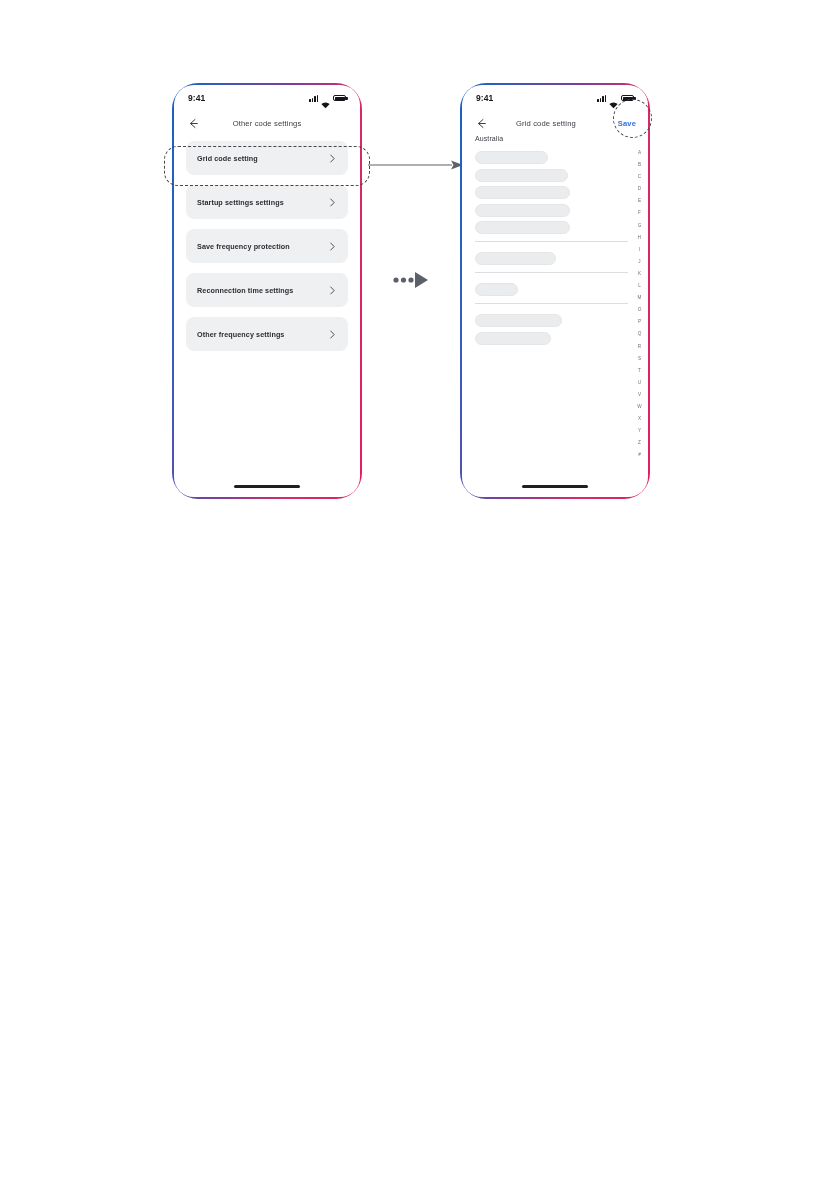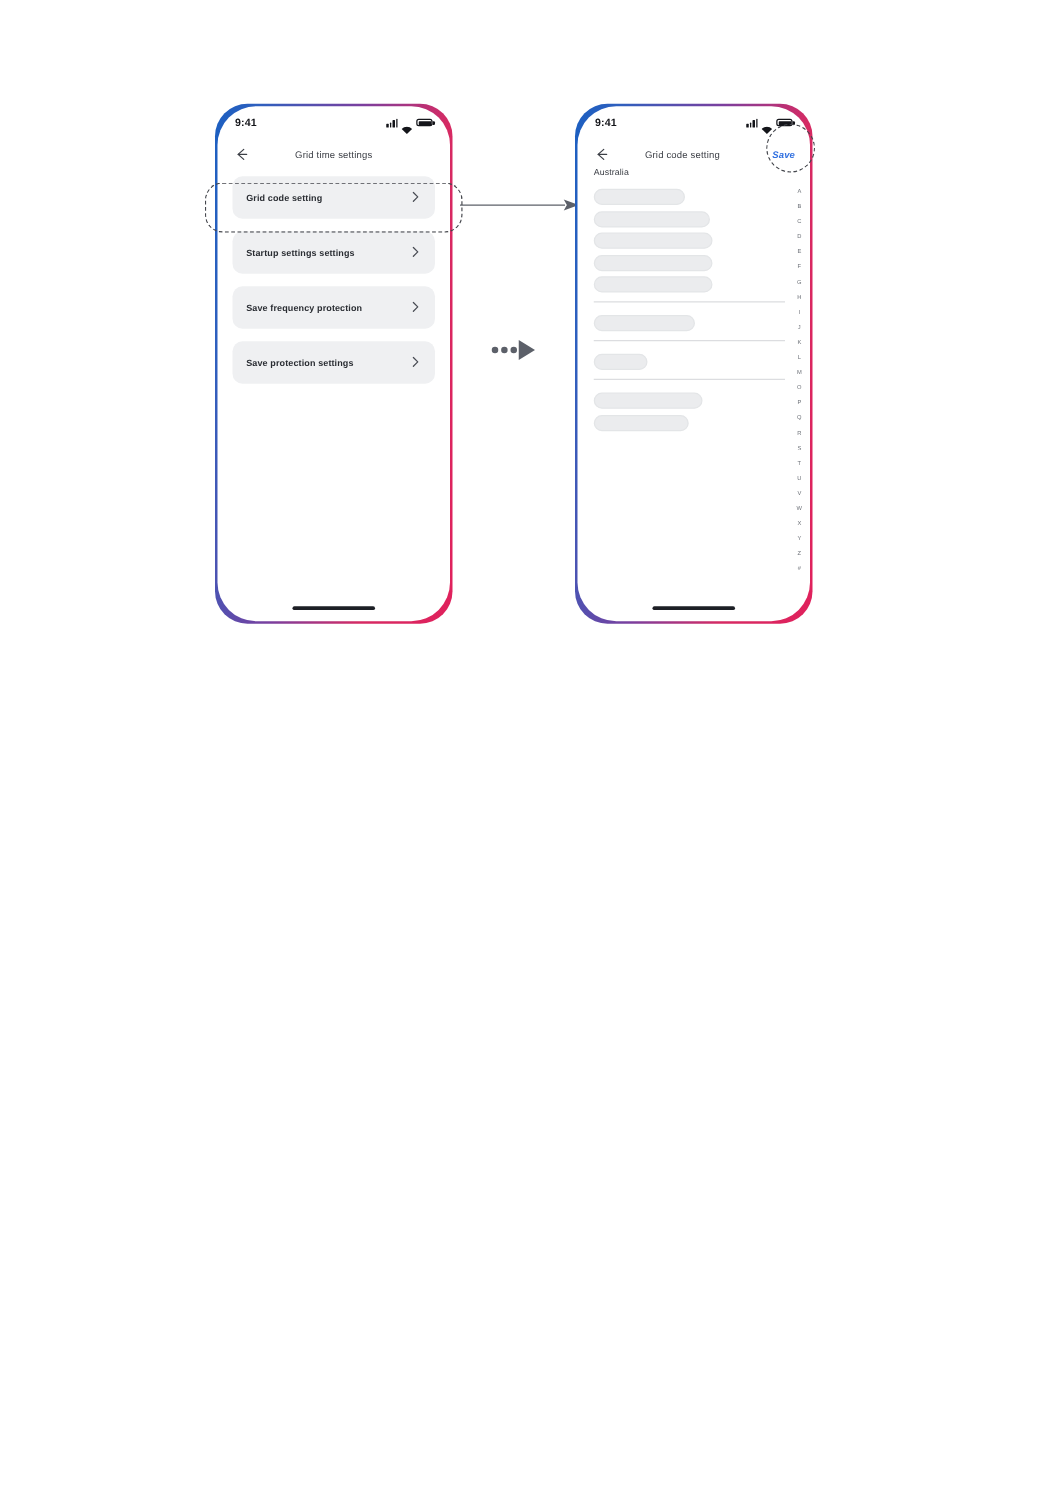--- a/index.html
+++ b/index.html
@@ -23,21 +23,21 @@
     border-radius: 26px;
     padding: 2px;
     box-sizing: border-box;
     background: linear-gradient(100deg, #1b5fc1 0%, #2f5fbe 14%, #7b3f9e 45%, #d62a63 72%, #e0215c 100%);
   }
   .phone-inner {
     position: relative;
     width: 100%;
     height: 100%;
     background: #ffffff;
-    border-radius: 31px;
+    border-radius: 20px;
     overflow: hidden;
   }
   #phone-one { left: 172px; top: 83px; }
   #phone-two { left: 460px; top: 83px; }
 
   
   .statusbar {
     position: absolute;
     top: 0; left: 0; right: 0;
     height: 26px;
@@ -108,21 +108,20 @@
     letter-spacing: .15px;
     margin-left: -14px;
   }
   .nav-save {
     flex: 0 0 auto;
     font-size: 7.6px;
     color: #2f6fe0;
     font-weight: bold;
     letter-spacing: .1px;
     z-index: 3;
-    font-style: italic;
   }
 
   
   .list {
     position: absolute;
     top: 56px; left: 0; right: 0; bottom: 0;
     padding: 0 12px;
     box-sizing: border-box;
   }
   .list-row {
@@ -275,21 +274,21 @@
       </div>
     </div>
 
     <div class="navbar">
       <span class="nav-back">
         <svg width="11" height="11" viewBox="0 0 11 11">
             <path d="M7 1.5 L2.5 5.5 L7 9.5" fill="none" stroke="#3c3f46" stroke-width="1" stroke-linecap="round" stroke-linejoin="round"></path>
             <path d="M2.6 5.5 H9.3" stroke="#3c3f46" stroke-width="1" stroke-linecap="round"></path>
           </svg>
       </span>
-      <span class="nav-title">Grid time settings</span>
+      <span class="nav-title">Other code settings</span>
     </div>
 
     <div class="list">
 
       <div class="list-row">
         <span class="list-row-label">Grid code setting</span>
         <span class="chev">
           <svg width="7" height="9" viewBox="0 0 7 9">
               <path d="M1.7 1 L5.2 4.5 L1.7 8" fill="none" stroke="#4a4d55" stroke-width="1" stroke-linecap="round" stroke-linejoin="round"></path>
             </svg>
@@ -308,23 +307,31 @@
 
       <div class="list-row">
         <span class="list-row-label">Save frequency protection</span>
         <span class="chev">
           <svg width="7" height="9" viewBox="0 0 7 9">
               <path d="M1.7 1 L5.2 4.5 L1.7 8" fill="none" stroke="#4a4d55" stroke-width="1" stroke-linecap="round" stroke-linejoin="round"></path>
             </svg>
         </span>
       </div>
 
-
       <div class="list-row">
-        <span class="list-row-label">Save protection settings</span>
+        <span class="list-row-label">Reconnection time settings</span>
+        <span class="chev">
+          <svg width="7" height="9" viewBox="0 0 7 9">
+              <path d="M1.7 1 L5.2 4.5 L1.7 8" fill="none" stroke="#4a4d55" stroke-width="1" stroke-linecap="round" stroke-linejoin="round"></path>
+            </svg>
+        </span>
+      </div>
+
+      <div class="list-row">
+        <span class="list-row-label">Other frequency settings</span>
         <span class="chev">
           <svg width="7" height="9" viewBox="0 0 7 9">
               <path d="M1.7 1 L5.2 4.5 L1.7 8" fill="none" stroke="#4a4d55" stroke-width="1" stroke-linecap="round" stroke-linejoin="round"></path>
             </svg>
         </span>
       </div>
 
     </div>
 
     <div class="home-ind"></div>

